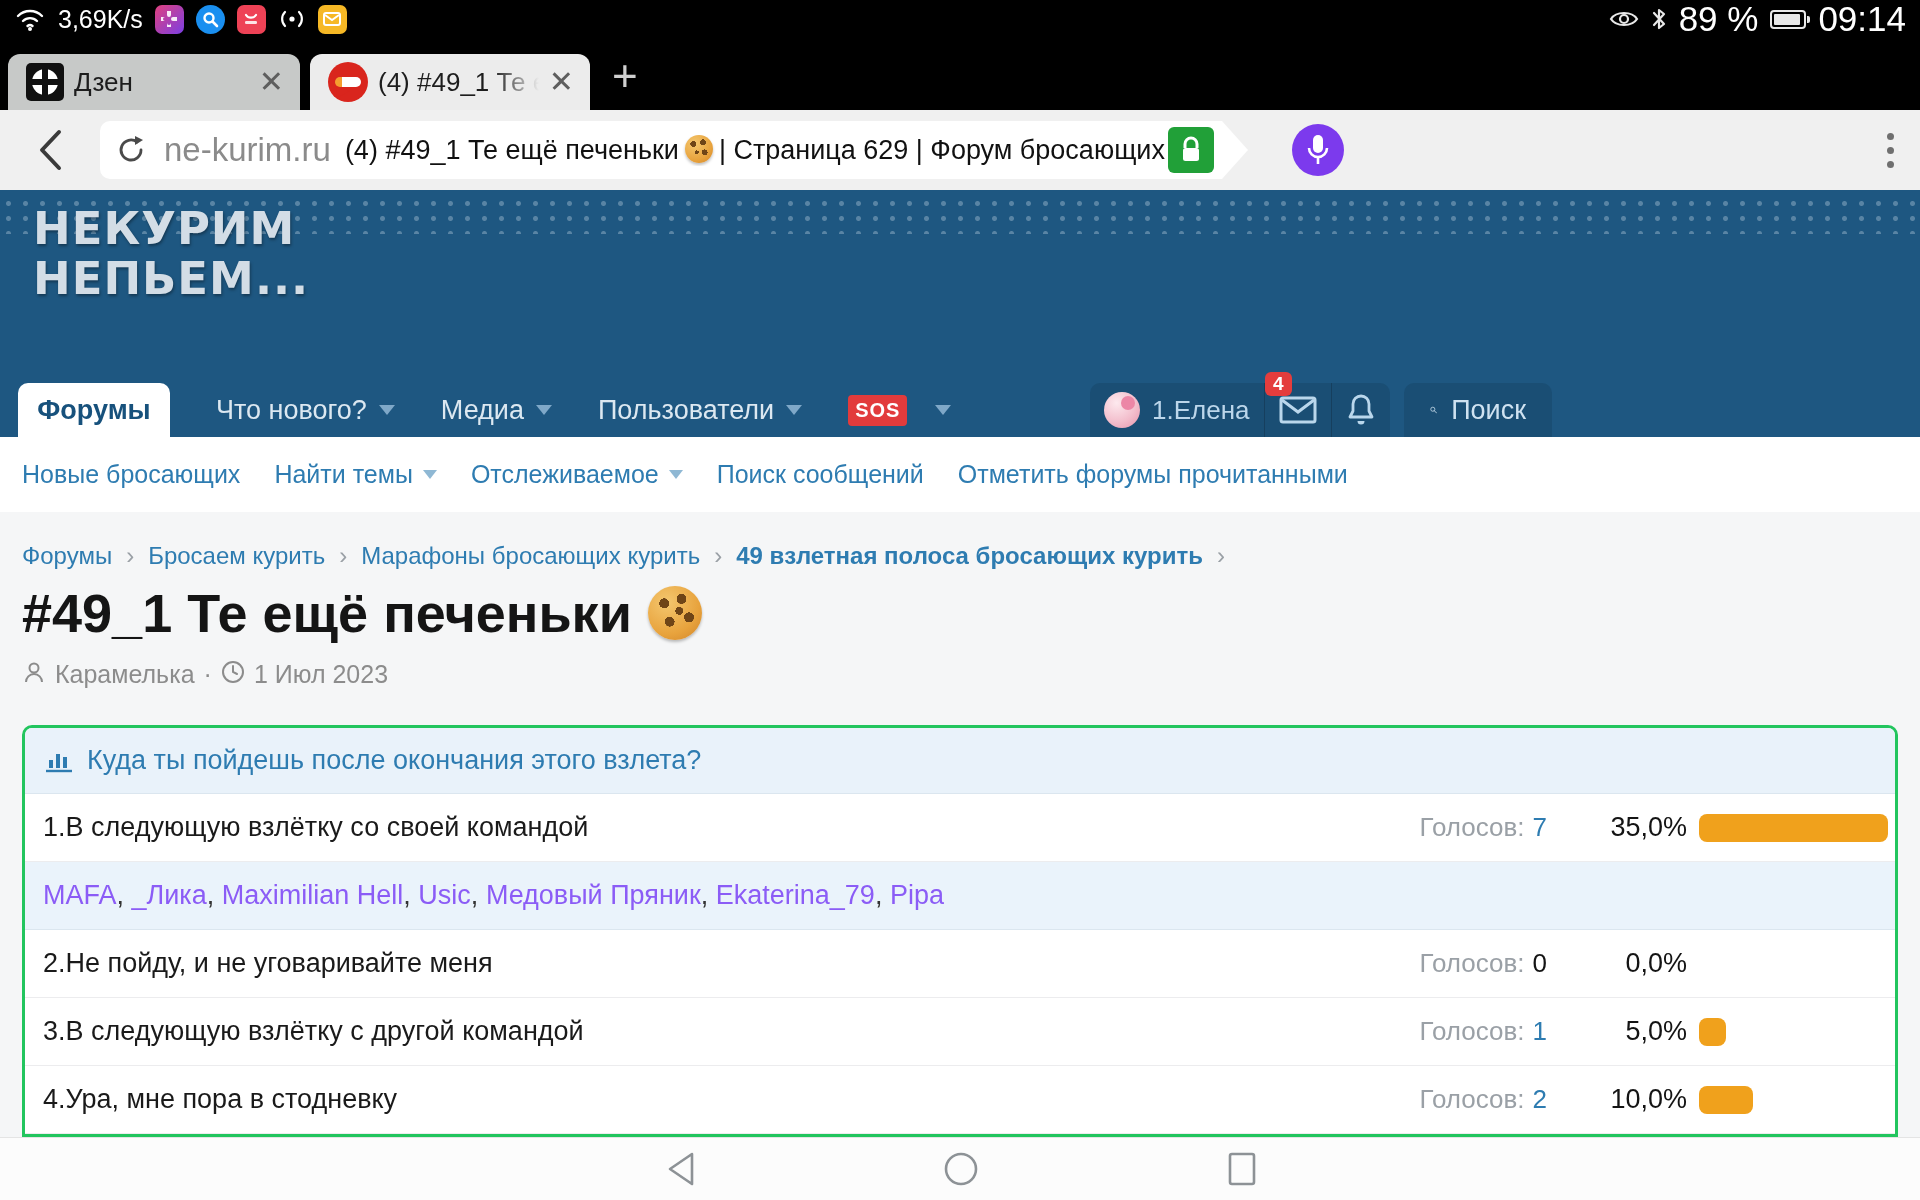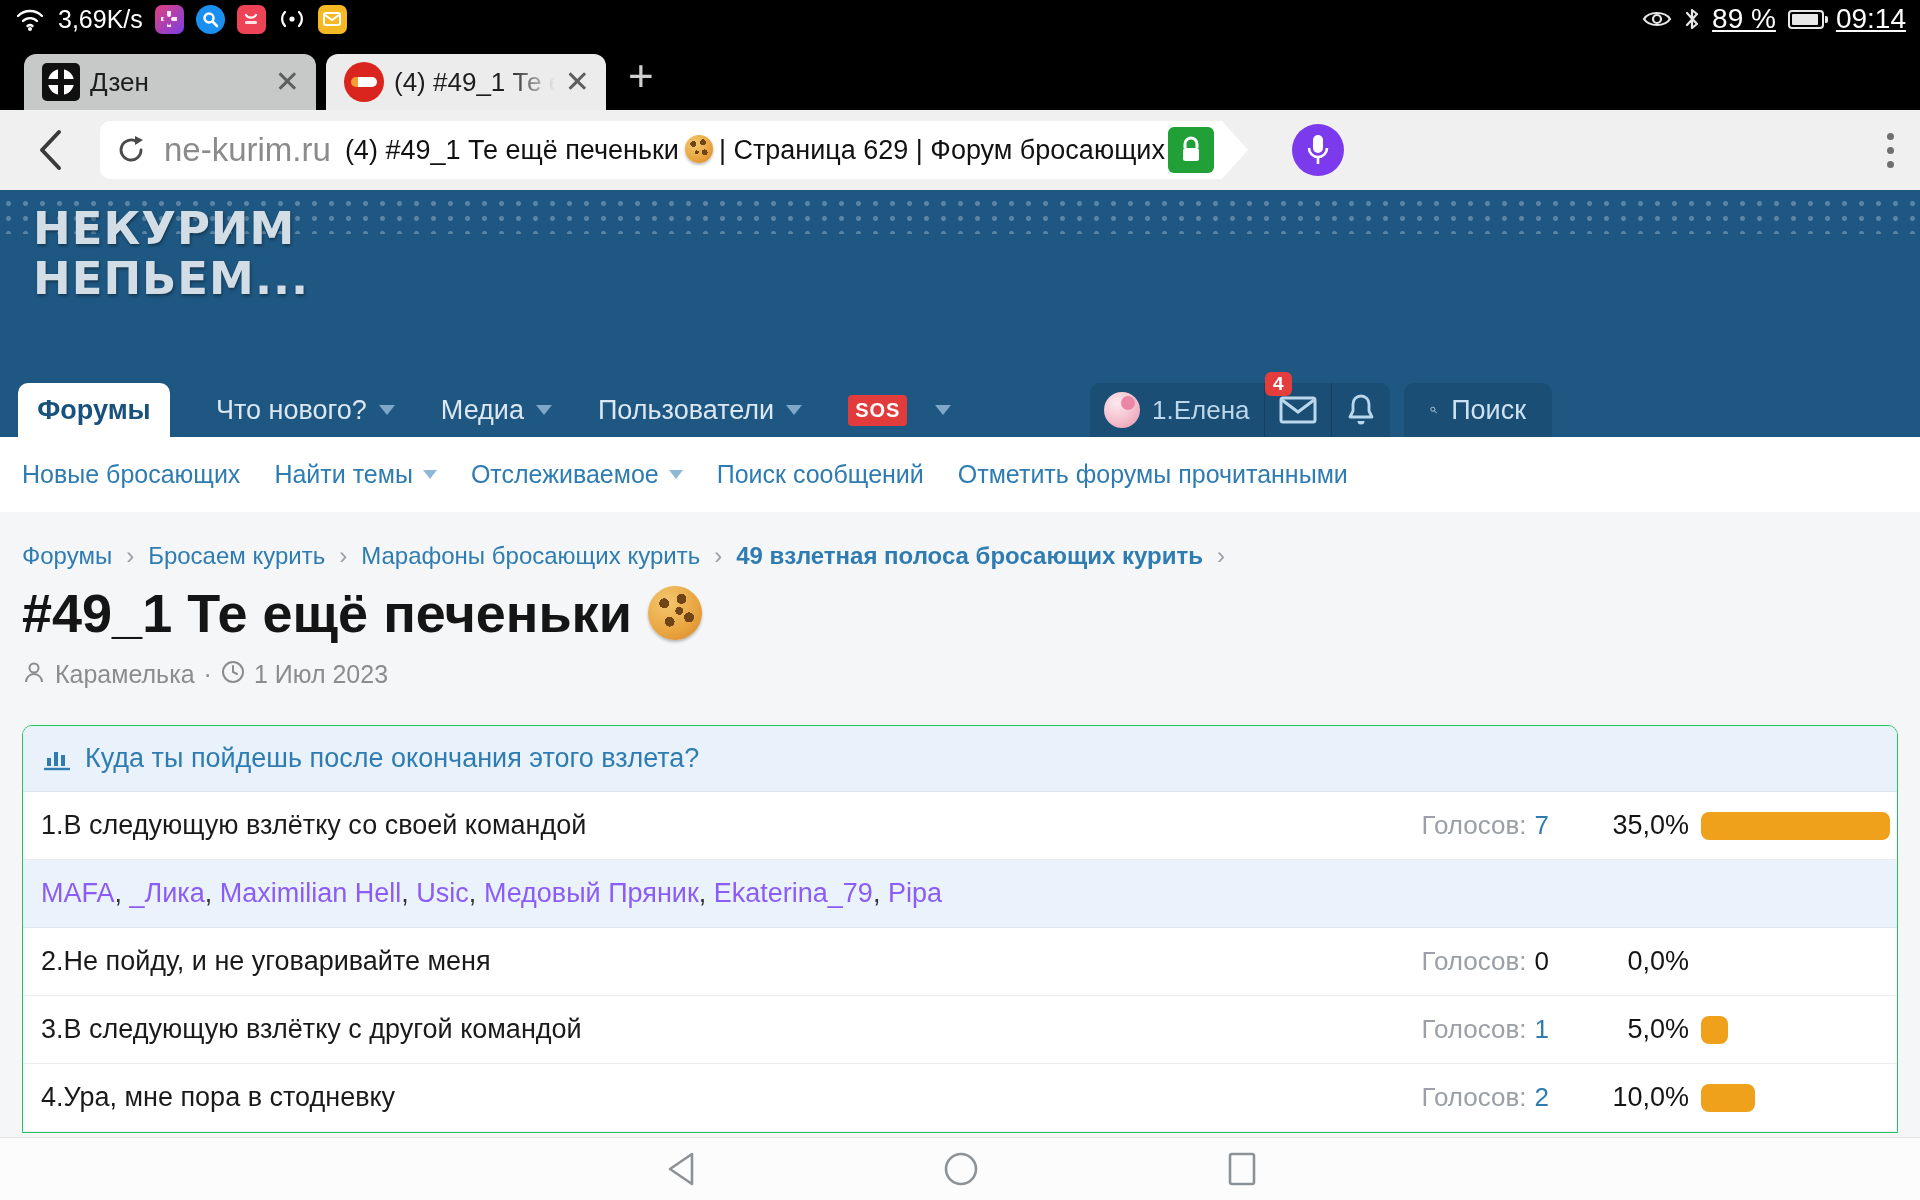--- a/index.html
+++ b/index.html
@@ -9,27 +9,27 @@
   
   .status-bar { height:38px; background:#000; color:#fff; display:flex; align-items:center; padding:0 14px; }
   .sb-left, .sb-right { display:flex; align-items:center; gap:12px; }
   .sb-right { margin-left:auto; }
   .sb-speed { font-size:25px; }
   .app-chip { width:29px; height:29px; border-radius:7px; display:flex; align-items:center; justify-content:center; }
   .chip-puzzle { background:linear-gradient(135deg,#e0417e,#7b3fe4); }
   .chip-search { background:#1a8ff0; border-radius:50%; }
   .chip-gallery { background:#ee4256; }
   .chip-mail { background:#f6b825; }
-  .sb-pct, .sb-time { font-size:28px;text-decoration:underline; }
+  .sb-pct, .sb-time { font-size:35px; }
   .battery { width:36px; height:19px; border:2px solid #e8e8e8; border-radius:4px; position:relative; }
   .battery::before { content:''; position:absolute; left:2px; top:2px; bottom:2px; width:26px; background:#e8e8e8; border-radius:1px; }
   .battery::after { content:''; position:absolute; right:-6px; top:4px; width:3px; height:7px; background:#e8e8e8; border-radius:0 2px 2px 0; }
 
   
-  .tab-bar { height:72px; background:#000; display:flex; align-items:flex-end; padding-left:24px; }
+  .tab-bar { height:72px; background:#000; display:flex; align-items:flex-end; padding-left:8px; }
   .tab { height:56px; display:flex; align-items:center; border-radius:12px 12px 0 0; padding:0 16px 0 18px; }
   .tab-1 { width:292px; background:#c7c9c8; }
   .tab-2 { width:280px; background:#ececec; margin-left:10px; }
   .tab-title { font-size:26px; color:#1d1d1d; margin:0 10px; flex:1; white-space:nowrap; overflow:hidden; position:relative; }
   .tab-2 .tab-title::after { content:''; position:absolute; right:0; top:0; bottom:0; width:46px; background:linear-gradient(90deg, rgba(236,236,236,0), #ececec); }
   .tab-close { font-size:30px; color:#5e5e5e; line-height:1; }
   .zen-fav { width:38px; height:38px; background:#101010; border-radius:5px; position:relative; display:flex; align-items:center; justify-content:center; flex:none; }
   .zen-fav i { width:26px; height:26px; background:#fff; border-radius:50%; display:block; }
   .zen-fav::before { content:''; position:absolute; left:16px; top:2px; width:6px; height:34px; background:#101010; }
   .zen-fav::after { content:''; position:absolute; top:16px; left:2px; height:6px; width:34px; background:#101010; }
@@ -104,21 +104,21 @@
       radial-gradient(circle 4px at 58% 46%, #6f4517 98%, transparent),
       radial-gradient(circle at 35% 30%, #f4c76f, #e8a33d 62%, #d08328); }
   .cookie-sm { width:28px; height:28px;
     background-image:radial-gradient(circle 3px at 30% 32%, #6f4517 98%, transparent),
       radial-gradient(circle 3px at 64% 26%, #6f4517 98%, transparent),
       radial-gradient(circle 3px at 70% 62%, #6f4517 98%, transparent),
       radial-gradient(circle 2px at 42% 62%, #6f4517 98%, transparent),
       radial-gradient(circle at 35% 30%, #f4c76f, #e8a33d 62%, #d08328); margin:0 6px; flex:none; }
 
   
-  .poll-card { margin:36px 22px 0 22px; background:#fff; border:1px solid #22c55e; border-radius:10px 10px 0 0; overflow:hidden; }
+  .poll-card { margin:36px 22px 0 22px; background:#fff; border:3px solid #22c55e; border-radius:10px 10px 0 0; overflow:hidden; }
   .poll-header { background:#e9f2fa; padding:17px 20px; display:flex; align-items:center; gap:14px;
     border-bottom:1px solid #dbe6ef; color:#2e7cb1; font-size:27px; }
   .poll-row { display:flex; align-items:center; padding:0 0 0 18px; height:68px; border-bottom:1px solid #ececee; }
   .opt-text { flex:1; font-size:27px; color:#1a1a1a; }
   .votes { width:175px; text-align:right; font-size:26px; color:#9aa0a6; white-space:nowrap; }
   .votes-num { color:#141414; text-decoration:none; margin-left:8px; }
   .votes-num.link { color:#2e7cb1; }
   .pct { width:140px; text-align:right; font-size:27px; color:#141414; }
   .bar-zone { width:208px; padding-left:12px; display:flex; align-items:center; }
   .bar { height:28px; border-radius:8px; background:#f0a11c; }

